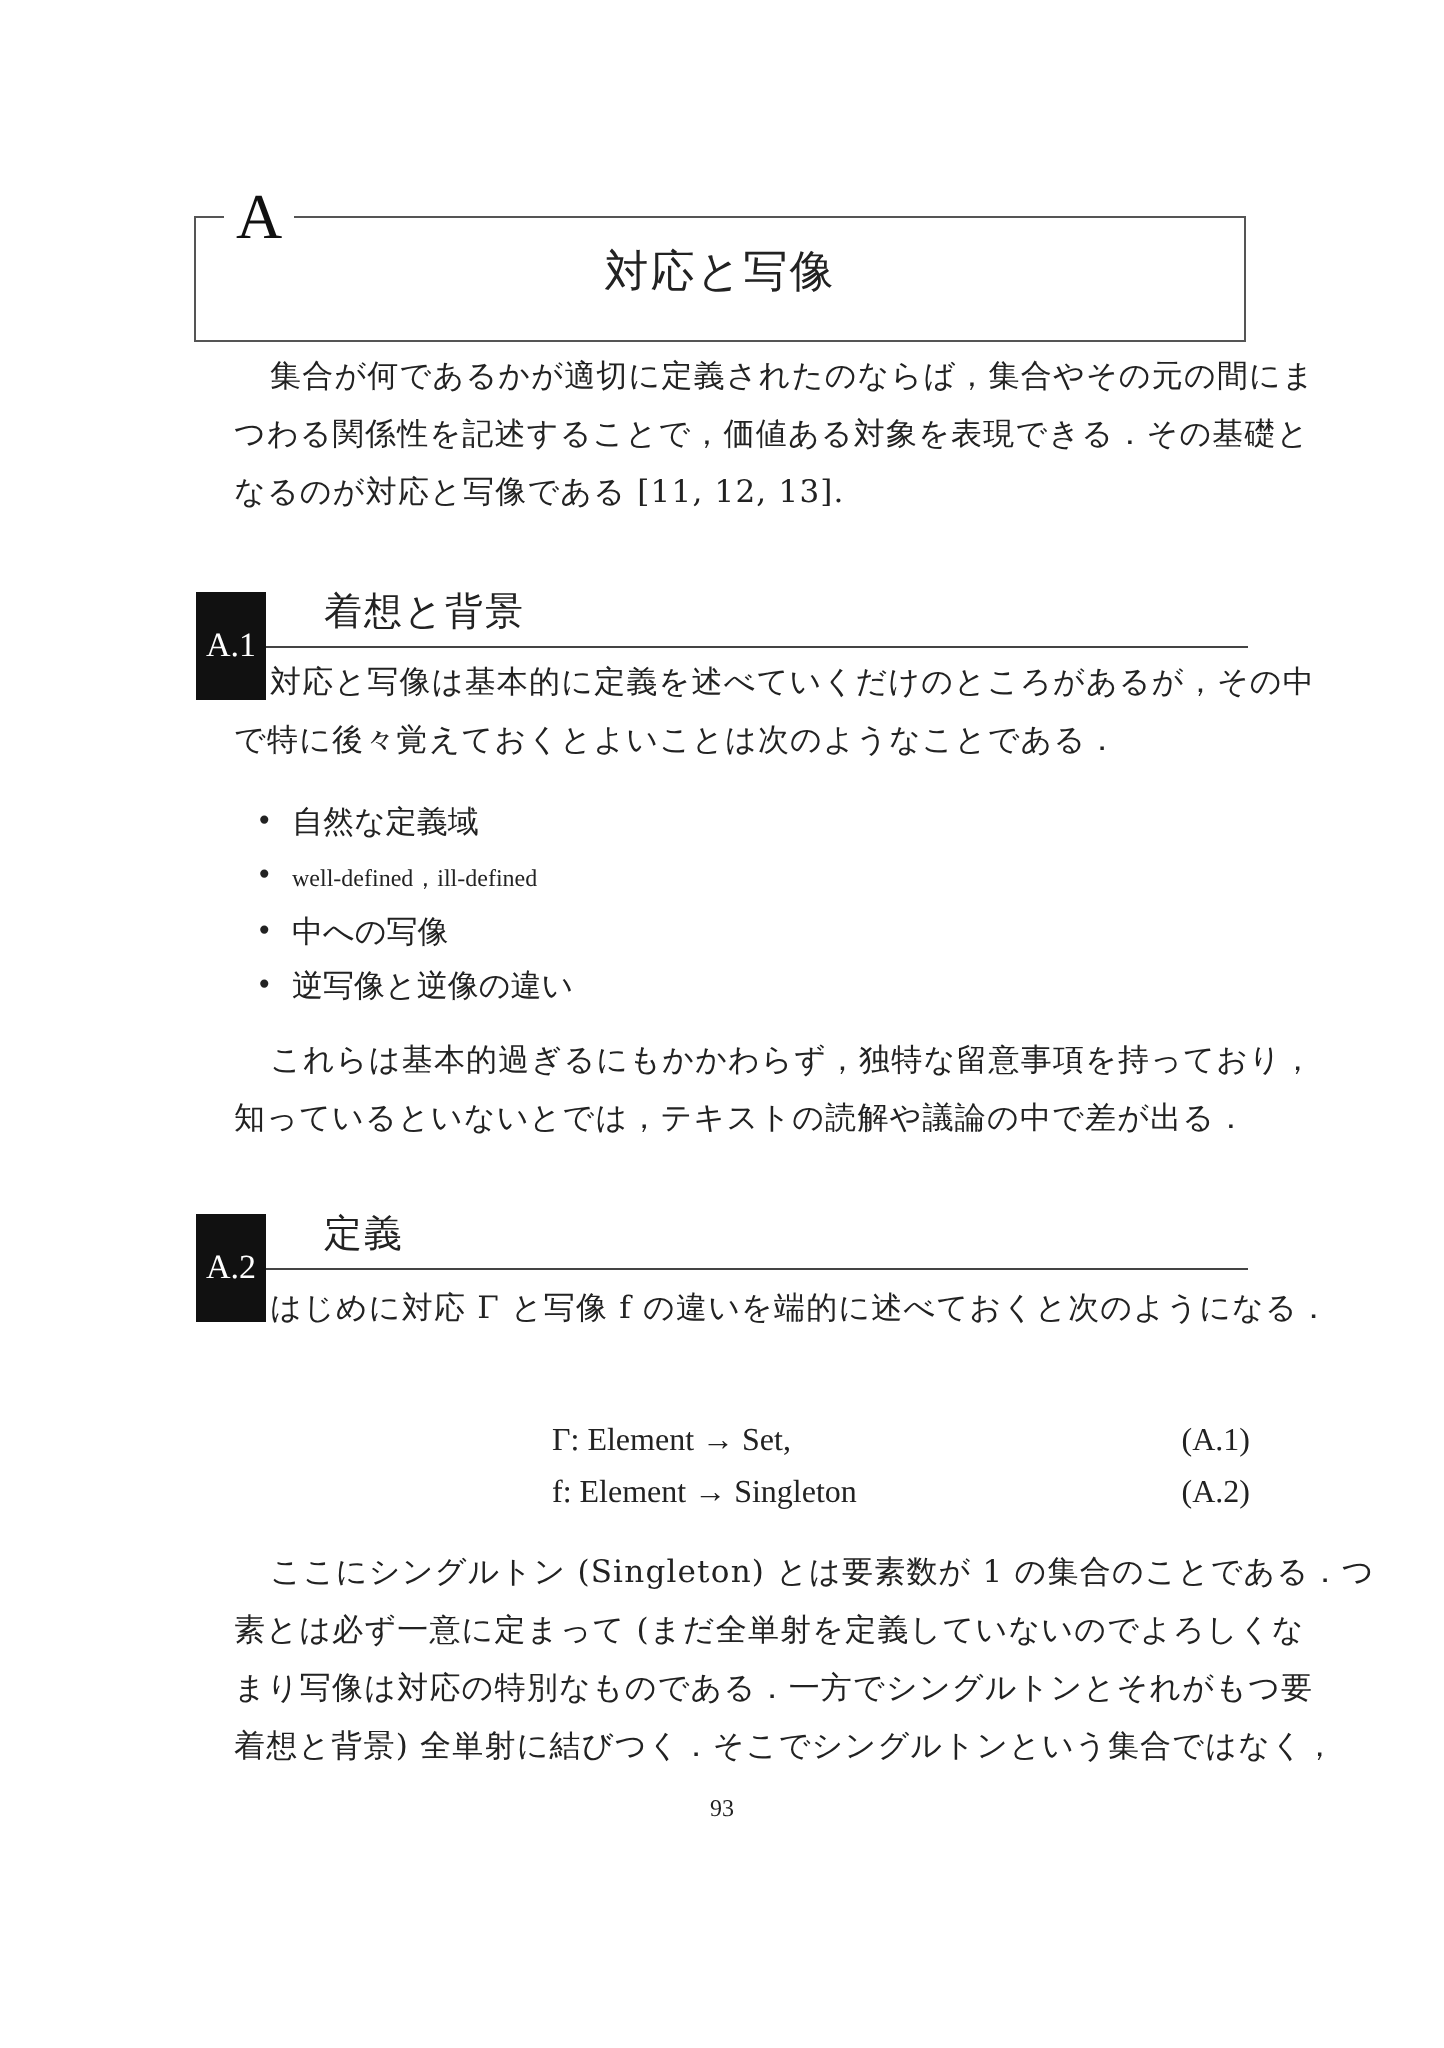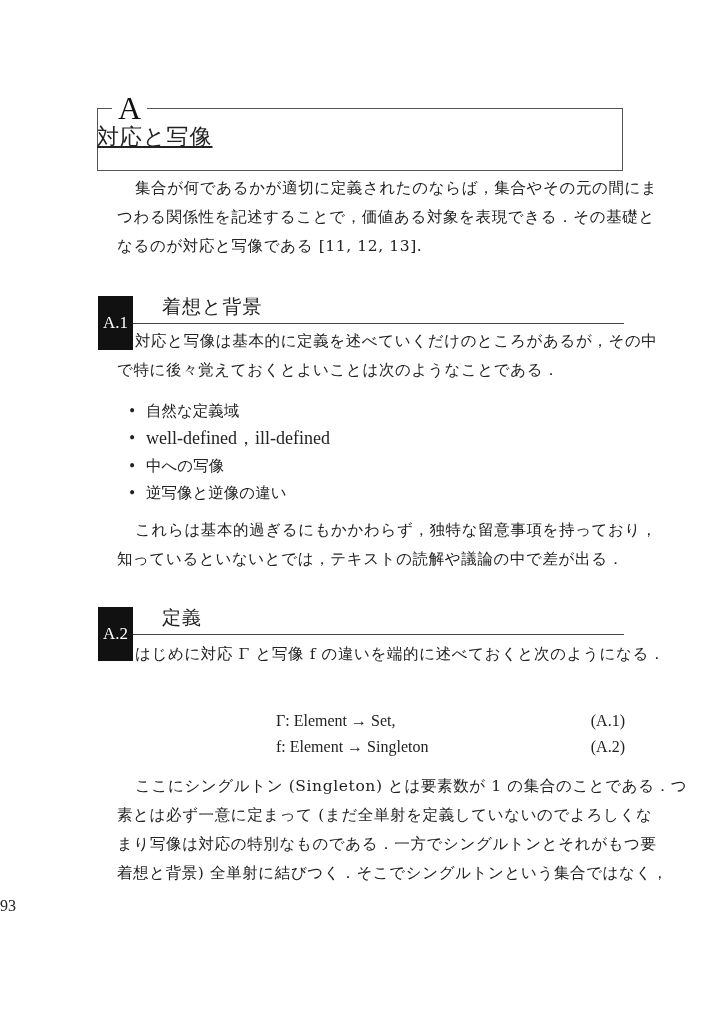--- a/index.html
+++ b/index.html
@@ -4,47 +4,47 @@
 <style>
   html, body { margin: 0; padding: 0; background: #ffffff; }
   body { width: 722px; height: 1024px; position: relative; overflow: hidden;
          font-family: "DejaVu Serif", "Liberation Serif", serif; color: #1a1a1a; }
   .page { position: absolute; left: 0; top: 0; width: 722px; height: 1024px; background: #fff; }
 
   .chapter-box { position: absolute; left: 97px; top: 108px; width: 526px; height: 63px;
                  border: 1.5px solid #555; box-sizing: border-box; }
   .chapter-letter { position: absolute; left: 112px; top: 92px; padding: 0 6px; background: #fff;
                     font-family: "Liberation Serif", serif; font-size: 32px; line-height: 32px; color: #111; }
-  .chapter-title { position: absolute; left: 97px; top: 122px; width: 526px; text-align: left;
-                   font-size: 22px; line-height: 30px; color: #222; letter-spacing: 1px; text-decoration: underline; }
+  .chapter-title { position: absolute; left: 97px; top: 122px; width: 526px; text-align: center;
+                   font-size: 22px; line-height: 30px; color: #222; letter-spacing: 1px; }
 
   .para { position: absolute; left: 98px; width: 528px; font-size: 15.5px; line-height: 29px;
           color: #222; letter-spacing: 0.6px; margin: 0; }
   .para .line { display: block; white-space: nowrap; margin-left: 19px; }
   .indent { padding-left: 18px; }
 
   .section { position: absolute; left: 98px; width: 526px; height: 27px;
              border-bottom: 1.2px solid #444; }
   .section-num { position: absolute; left: 0; top: 0; height: 22px; padding: 16px 5px;
                  background: #111; color: #fff; font-family: "Liberation Serif", serif;
                  font-size: 17px; line-height: 22px; }
   .section-title { position: absolute; left: 64px; top: -3px; font-size: 19px; line-height: 26px;
                    color: #222; letter-spacing: 1px; }
 
   .bullets { position: absolute; left: 128px; top: 398px; margin: 0; padding: 0; list-style: none; }
   .bullets li { position: relative; font-size: 15.5px; line-height: 27px; color: #222; padding-left: 18px; white-space: nowrap; }
   .bullets li .dot { position: absolute; left: 0; top: 0; font-size: 14px; }
-  .latin { font-family: "Liberation Serif", serif; font-size: 18px; }
+  .latin { font-family: "Liberation Serif", serif; font-size: 12px; }
 
   .eq-row { position: absolute; left: 0; width: 722px; height: 26px; }
   .eq-body { position: absolute; left: 276px; font-family: "Liberation Serif", serif; font-size: 16px; line-height: 26px; color: #222; white-space: nowrap; }
   .eq-num { position: absolute; right: 97px; font-family: "Liberation Serif", serif; font-size: 16px; line-height: 26px; color: #222; }
 
-  .page-number { position: absolute; left: 0; width: 722px; top: 897px; text-align: left;
-                 font-family: "Liberation Serif", serif; font-size: 16px; color: #222; }
+  .page-number { position: absolute; left: 0; width: 722px; top: 897px; text-align: center;
+                 font-family: "Liberation Serif", serif; font-size: 12px; color: #222; }
 </style>
 </head>
 <body>
 
 <div class="page">
 
   <div class="chapter-box"></div>
   <div class="chapter-letter">A</div>
   <div class="chapter-title">対応と写像</div>
 

